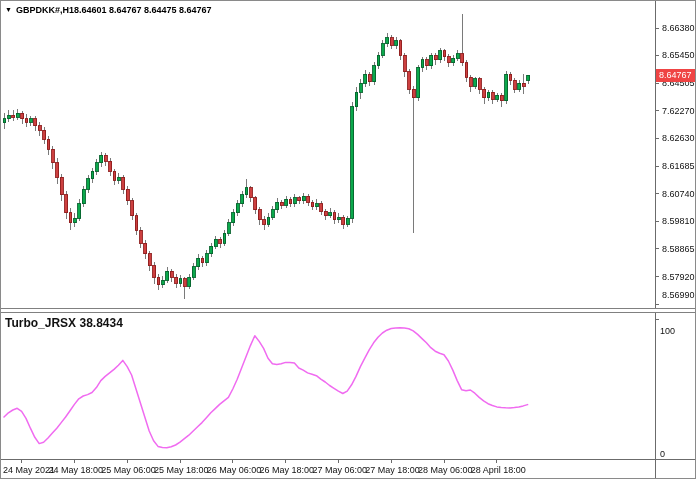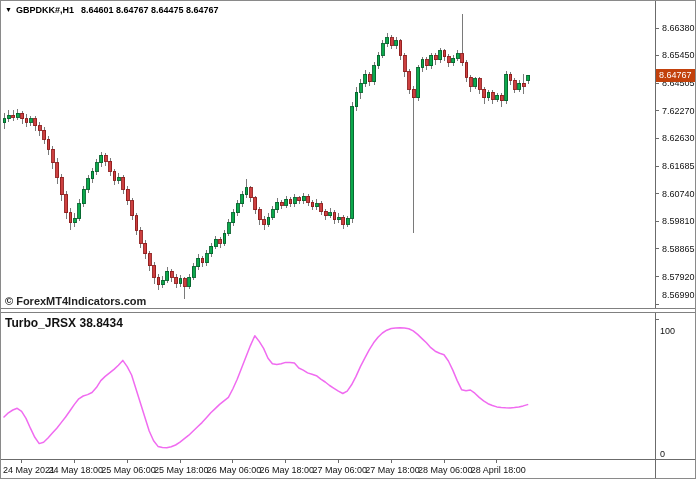--- a/index.html
+++ b/index.html
@@ -7,40 +7,40 @@
     position:relative;width:696px;height:479px;background:#ffffff;
     border:1px solid #8a8a8a;box-sizing:border-box;overflow:hidden;
     font-family:"Liberation Sans",sans-serif;color:#000;
   }
   svg{position:absolute;left:0;top:0;}
   .hdr{
     position:absolute;left:4px;top:4px;height:12px;
     font-size:9px;font-weight:700;white-space:nowrap;z-index:5;
   }
   .hdr .tri{font-size:7px;margin-right:4px;vertical-align:1px;}
-  .hdr .ohlc{margin-left:7px;font-weight:700;}
+  .hdr .ohlc{font-weight:700;}
   .watermark{
     position:absolute;left:4px;top:294px;font-size:11px;font-weight:700;
     color:#222;z-index:5;letter-spacing:0px;
   }
   .splitter{
     position:absolute;left:0;top:307px;width:696px;height:5px;background:#fff;
     border-top:1px solid #808080;border-bottom:1px solid #808080;
     box-sizing:border-box;z-index:6;cursor:row-resize;
   }
   .ind-label{
     position:absolute;left:4px;top:315px;font-size:12px;font-weight:700;color:#111;z-index:5;
   }
   .axis-label{
     position:absolute;font-size:9px;color:#111;white-space:nowrap;z-index:4;line-height:10px;
   }
   .time-label{width:52px;text-align:center;}
   .price-label{left:661px;}
   .cur-price{
-    position:absolute;left:655px;top:68px;width:41px;height:13px;background:#c2410c;
+    position:absolute;left:655px;top:68px;width:41px;height:13px;background:#ef4444;
     color:#fff;font-size:9px;line-height:13px;padding-left:3px;box-sizing:border-box;z-index:7;
   }
   .scale-label{position:absolute;left:659px;font-size:9px;color:#111;z-index:4;}
   .pane-hit{position:absolute;background:transparent;z-index:3;}
   .axis-hit{position:absolute;background:transparent;z-index:2;}
 </style>
 </head>
 <body>
 
 <div class="window">
@@ -321,21 +321,20 @@
 
   <div class="pane-hit" style="left:0;top:0;width:654px;height:307px;"></div>
   <div class="pane-hit" style="left:0;top:312px;width:654px;height:146px;"></div>
   <div class="axis-hit" style="left:655px;top:0;width:41px;height:458px;"></div>
   <div class="axis-hit" style="left:0;top:459px;width:654px;height:20px;"></div>
 
   <div class="hdr">
     <span class="tri">▼</span><span>GBPDKK#,H1</span><span class="ohlc">8.64601 8.64767 8.64475 8.64767</span>
   </div>
 
-  <div class="watermark">© ForexMT4Indicators.com</div>
 
   <div class="splitter"></div>
 
   <div class="ind-label">Turbo_JRSX 38.8434</div>
 
   <div class="scale-label" style="top:313px;margin-top:12px;">100</div>
   <div class="scale-label" style="top:448px;">0</div>
 
   <div class="cur-price" id="cur-price-box" style="top: 67.9431px;">8.64767</div>
 

